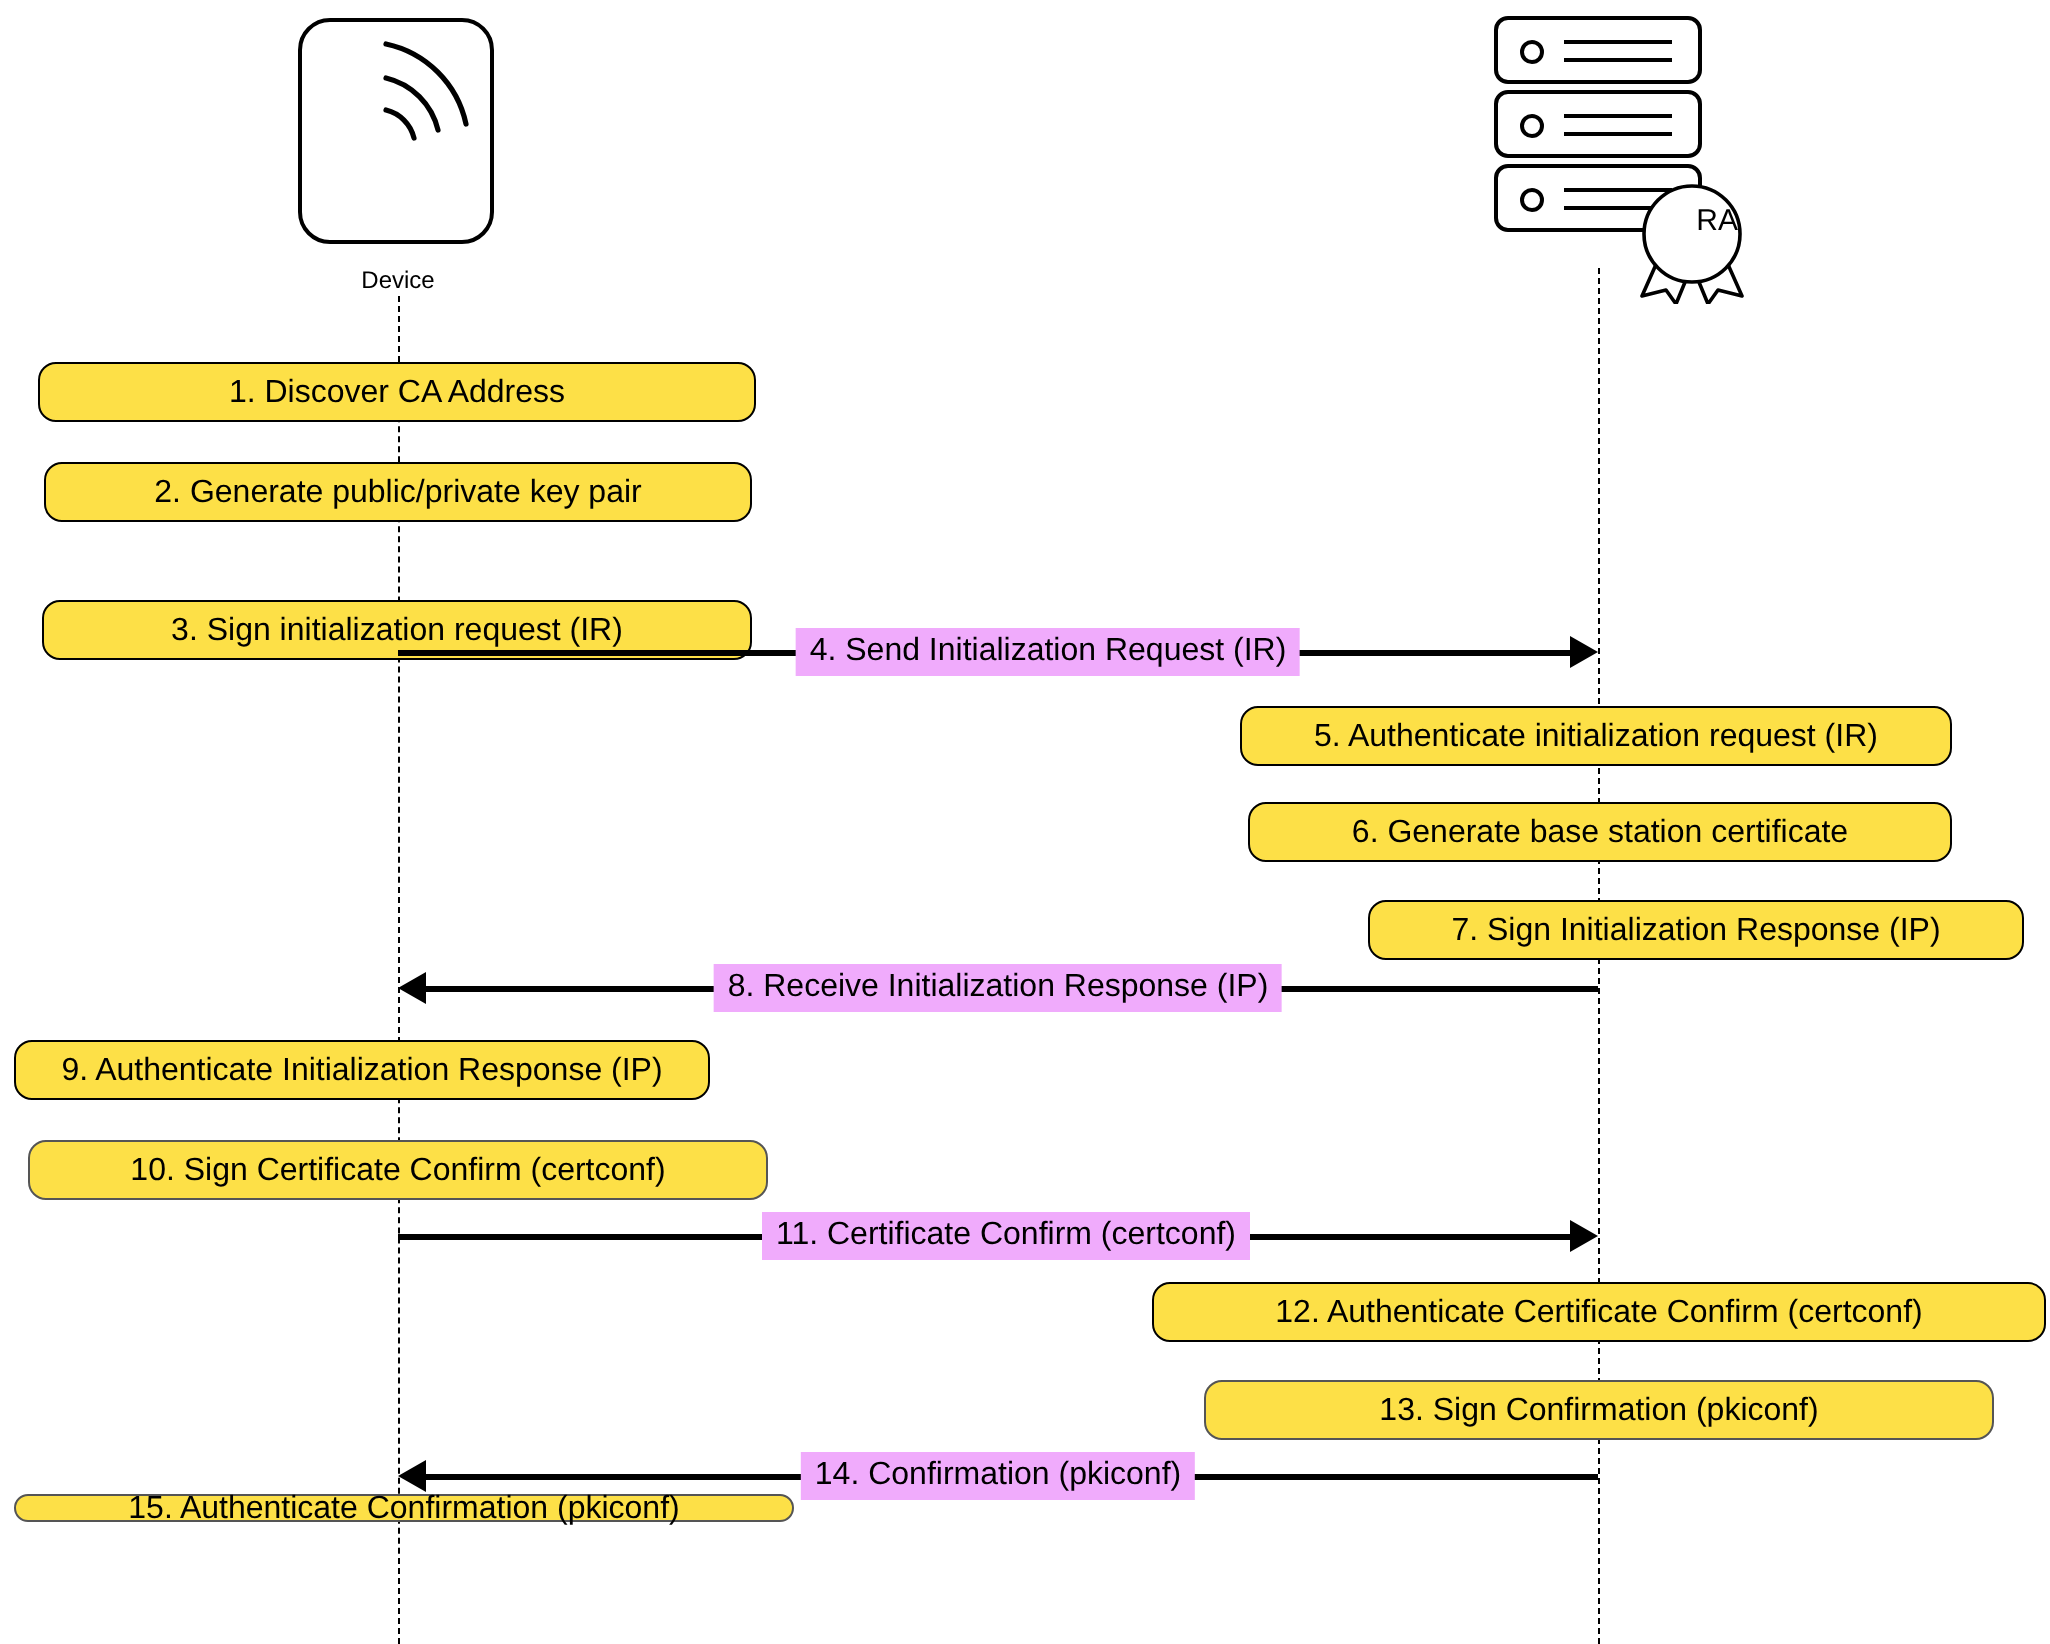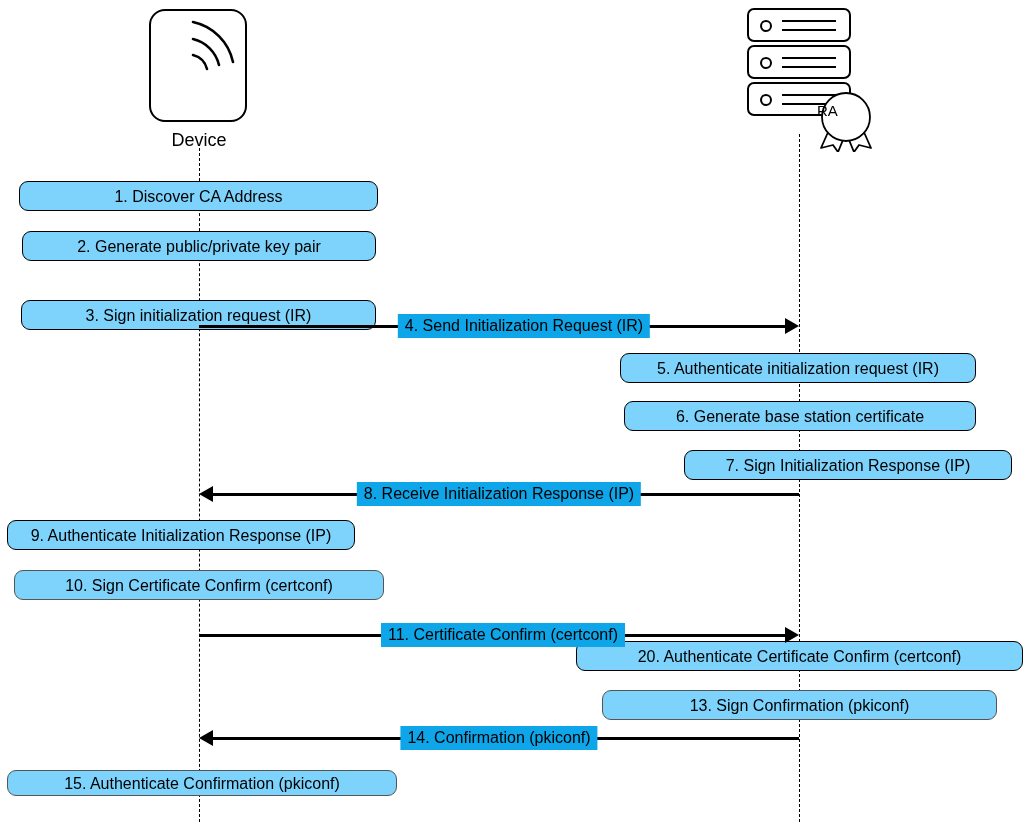--- a/index.html
+++ b/index.html
@@ -28,21 +28,21 @@
   }
 
   
   .actor {
     position: absolute;
     z-index: 3;
   }
   .actor-label {
     position: absolute;
     text-align: center;
-    font-size: 18px;
+    font-size: 12px;
     line-height: 20px;
     white-space: nowrap;
     color: #000000;
   }
 
   
   .device-icon {
     position: absolute;
     left: 149px;
     top: 9px;
@@ -101,31 +101,31 @@
     left: 817px;
     top: 90px;
     width: 58px;
     height: 62px;
   }
   .ra-badge-text {
     position: absolute;
     left: 817px;
     top: 102px;
     width: 52px;
-    text-align: left;
+    text-align: right;
     font-size: 15px;
     line-height: 17px;
     color: #000000;
   }
 
   
   .action-box {
     position: absolute;
     box-sizing: border-box;
-    background: #7dd3fc;
+    background: #fde047;
     border: 1.7px solid #000000;
     border-radius: 9px;
     display: flex;
     align-items: center;
     justify-content: center;
     font-size: 16px;
     line-height: 19px;
     white-space: nowrap;
     color: #000000;
     z-index: 4;
@@ -157,21 +157,21 @@
   .msg-head.right {
     border-left: 14px solid #000000;
   }
   .msg-head.left {
     border-right: 14px solid #000000;
   }
   .msg-label {
     position: absolute;
     top: 0;
     transform: translateX(-50%);
-    background: #0ea5e9;
+    background: #f0abfc;
     padding: 0 7px;
     font-size: 16px;
     line-height: 24px;
     white-space: nowrap;
     color: #000000;
   }
 </style>
 </head>
 <body>
 
@@ -220,38 +220,38 @@
   <div class="action-box" style="left:22px;  top:231px; width:354px; height:30px;text-align:right;">2. Generate public/private key pair</div>
   <div class="action-box" style="left:21px;  top:280px; width:355px; height:30px;margin-top:20px;">3. Sign initialization request (IR)</div>
 
   <div class="action-box" style="left:620px; top:353px; width:356px; height:30px;">5. Authenticate initialization request (IR)</div>
   <div class="action-box" style="left:624px; top:401px; width:352px; height:30px;">6. Generate base station certificate</div>
   <div class="action-box" style="left:684px; top:450px; width:328px; height:30px;">7. Sign Initialization Response (IP)</div>
 
   <div class="action-box" style="left:7px;   top:520px; width:348px; height:30px;">9. Authenticate Initialization Response (IP)</div>
   <div class="action-box soft" style="left:14px;  top:570px; width:370px; height:30px;">10. Sign Certificate Confirm (certconf)</div>
 
-  <div class="action-box" style="left:576px; top:641px; width:447px; height:30px;">20. Authenticate Certificate Confirm (certconf)</div>
+  <div class="action-box" style="left:576px; top:641px; width:447px; height:30px;">12. Authenticate Certificate Confirm (certconf)</div>
   <div class="action-box soft" style="left:602px; top:690px; width:395px; height:30px;">13. Sign Confirmation (pkiconf)</div>
 
-  <div class="action-box soft" style="left:7px;  top:770px; width:390px; height:26px;">15. Authenticate Confirmation (pkiconf)</div>
+  <div class="action-box soft" style="left:7px;  top:747px; width:390px; height:14px;">15. Authenticate Confirmation (pkiconf)</div>
 
   <div class="message" style="left:199px; top:314px; width:600px;">
     <span class="msg-line" style="left:0px; width:586px;"></span>
     <span class="msg-head right" style="left:586px;"></span>
     <span class="msg-label" style="left:325px;">4. Send Initialization Request (IR)</span>
   </div>
 
   <div class="message" style="left:199px; top:482px; width:600px;">
     <span class="msg-head left" style="left:0px;"></span>
     <span class="msg-line" style="left:14px; width:586px;"></span>
     <span class="msg-label" style="left:300px;">8. Receive Initialization Response (IP)</span>
   </div>
 
-  <div class="message" style="left:199px; top:606px; width:600px;margin-top:17px;">
+  <div class="message" style="left:199px; top:606px; width:600px;">
     <span class="msg-line" style="left:0px; width:586px;"></span>
     <span class="msg-head right" style="left:586px;"></span>
     <span class="msg-label" style="left:304px;">11. Certificate Confirm (certconf)</span>
   </div>
 
   <div class="message" style="left:199px; top:726px; width:600px;">
     <span class="msg-head left" style="left:0px;"></span>
     <span class="msg-line" style="left:14px; width:586px;"></span>
     <span class="msg-label" style="left:300px;">14. Confirmation (pkiconf)</span>
   </div>

